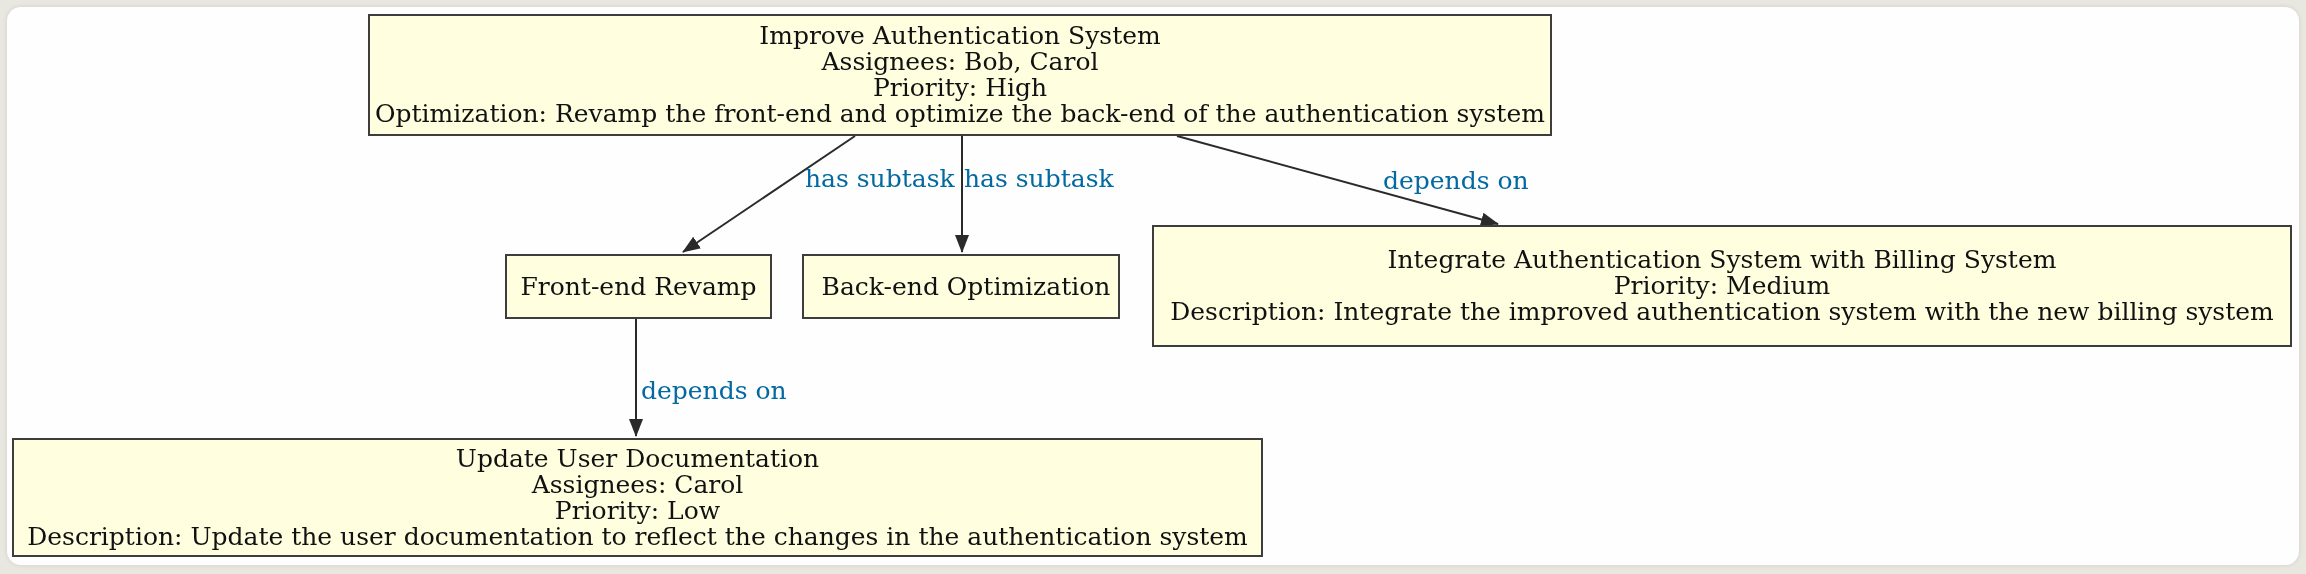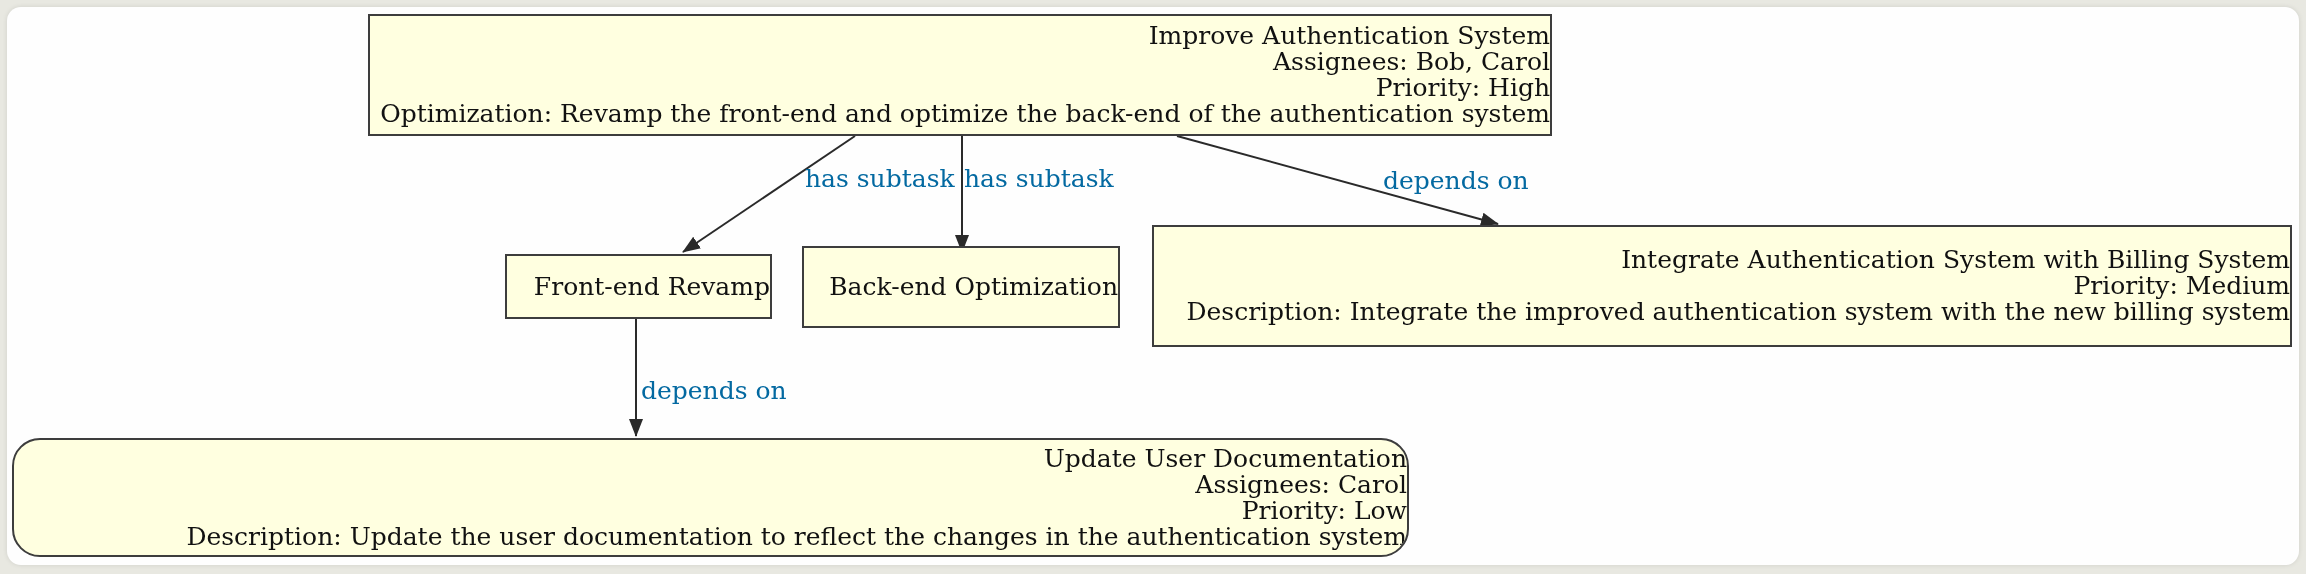--- a/index.html
+++ b/index.html
@@ -20,32 +20,32 @@
   }
   .edges{position:absolute;left:0;top:0;width:2306px;height:574px;}
   .node{
     position:absolute;
     background:#ffffe0;
     border:2px solid #3d3d3d;
     box-sizing:border-box;
     color:#111111;
     font-size:25px;
     line-height:26px;
-    text-align:right;
+    text-align:center;
     display:flex;
     flex-direction:column;
     justify-content:center;
     white-space:nowrap;
     overflow:hidden;
   }
   .node-improve   {left:368px; top:14px;  width:1184px; height:122px;}
   .node-frontend  {left:505px; top:254px; width:267px;  height:65px;}
-  .node-backend   {left:802px; top:246px; width:318px;  height:82px;padding-left:10px;}
+  .node-backend   {left:802px; top:254px; width:318px;  height:65px;padding-left:10px;}
   .node-integrate {left:1152px;top:225px; width:1140px; height:122px;}
-  .node-updatedoc {left:12px;  top:438px; width:1397px; height:119px;border-radius:28px;}
+  .node-updatedoc {left:12px;  top:438px; width:1251px; height:119px;}
   .edge-label{
     position:absolute;
     color:#0369a1;
     font-size:25px;
     line-height:25px;
     white-space:nowrap;
   }
   .lbl-hassub1{left:805px; top:166px;}
   .lbl-hassub2{left:964px; top:166px;}
   .lbl-dep-right{left:1383px;top:168px;}

